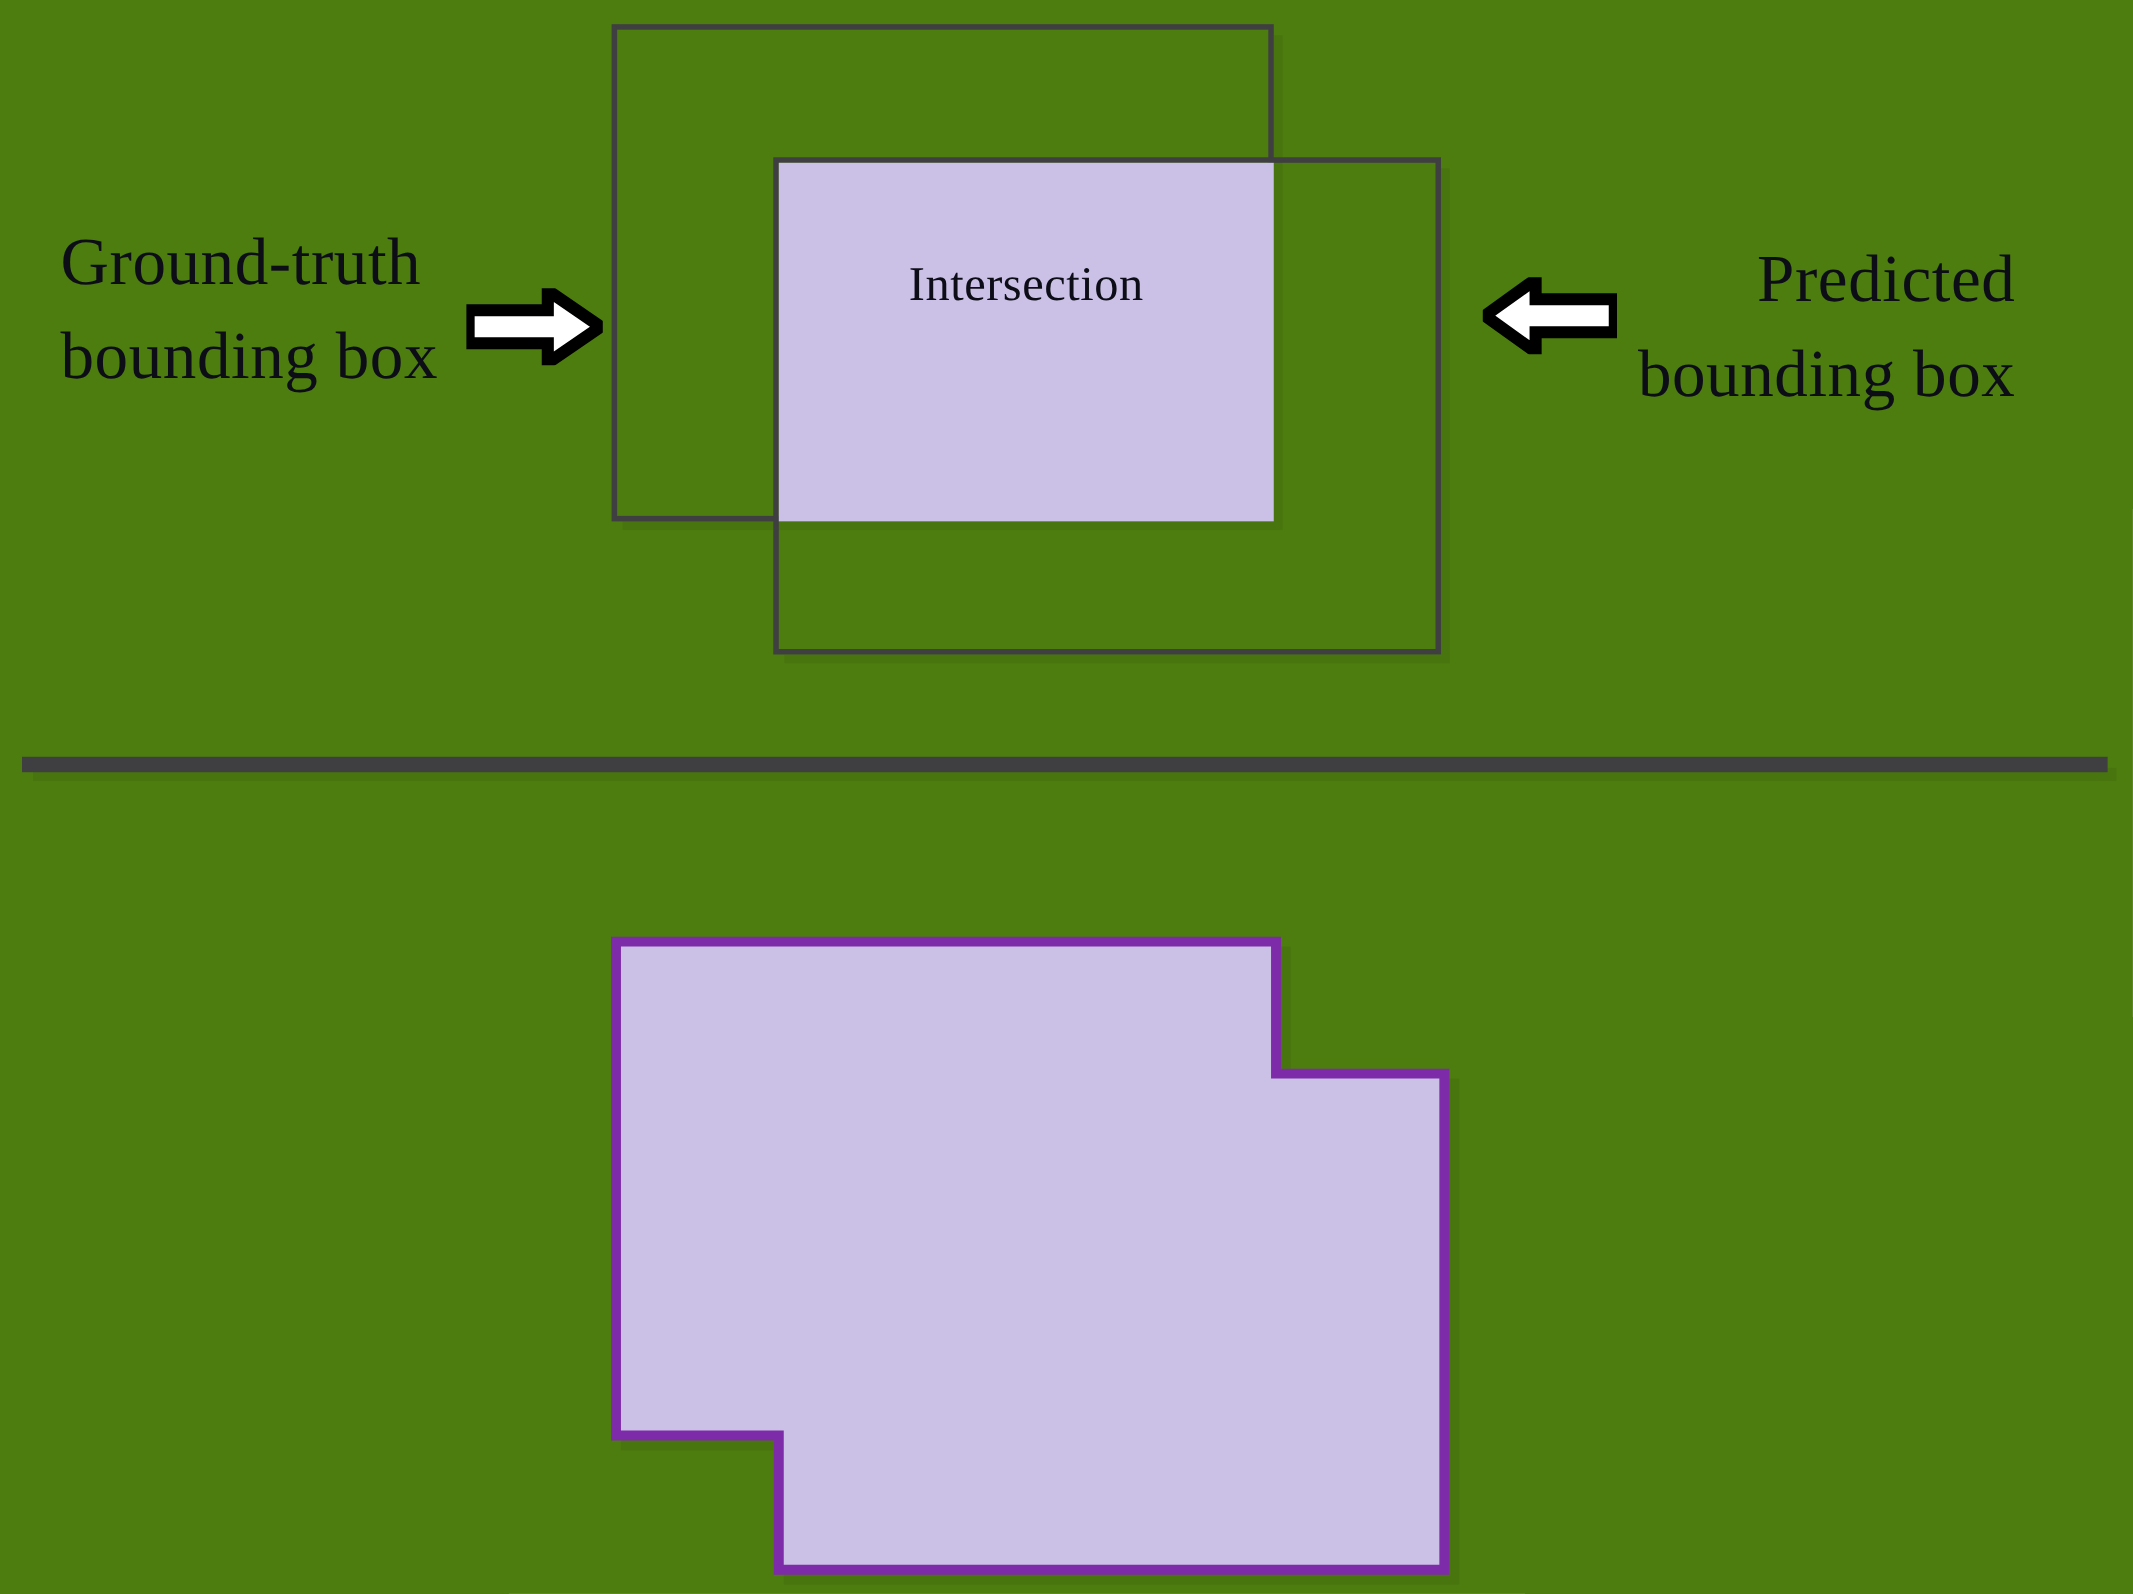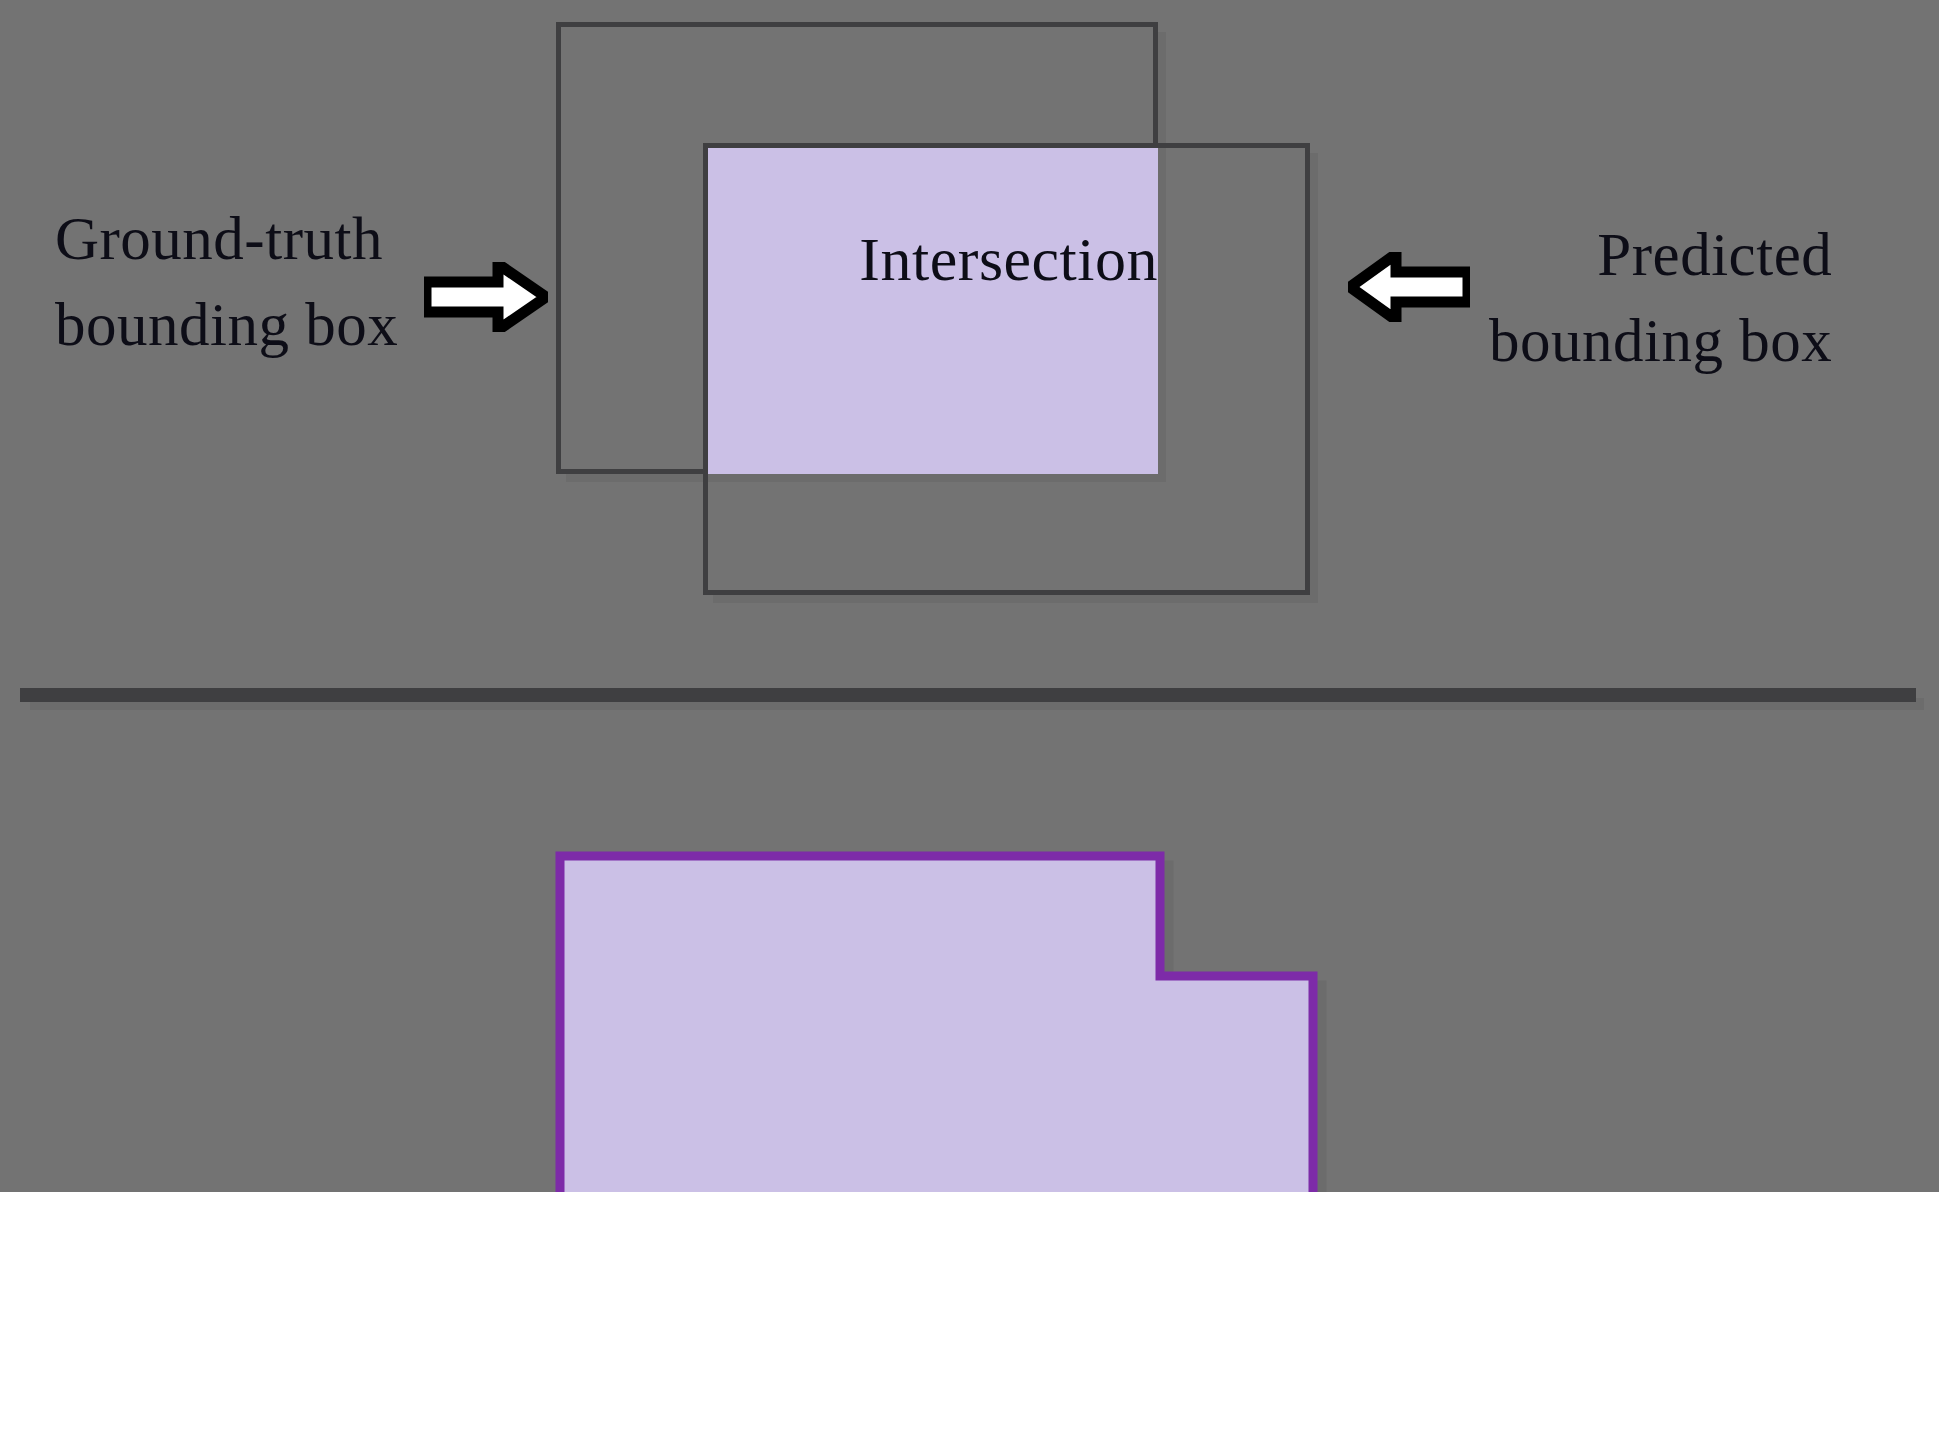--- a/index.html
+++ b/index.html
@@ -7,43 +7,43 @@
     margin: 0;
     padding: 0;
     background: #ffffff;
   }
   body {
     font-family: "Liberation Serif", "DejaVu Serif", serif;
   }
   #canvas {
     position: relative;
     width: 1939px;
-    height: 1192px;
-    background: #737373;
+    height: 1449px;
+    background: #4d7c0f;
     overflow: hidden;
   }
 
   
   .label {
     position: absolute;
     color: #0d0d17;
     font-family: "Liberation Serif", "DejaVu Serif", serif;
     font-size: 61px;
     line-height: 86px;
     letter-spacing: 0.5px;
     white-space: pre;
     user-select: none;
   }
   .label.left-label  { left: 55px;  top: 196px; text-align: left; }
   .label.right-label { left: 1489px; top: 212px; text-align: right; }
   .label.union-label { left: 1374px; top: 1118px; font-size: 62px; }
   .label.intersection-label {
     left: 0; top: 0; width: 100%;
-    text-align: right;
-    font-size: 62px;
+    text-align: center;
+    font-size: 44px;
     line-height: 58px;
   }
 
   
   .box-outline {
     position: absolute;
     box-sizing: border-box;
     border: 5px solid #3f3f41;
     background: transparent;
     box-shadow: 9px 9px 0 -1px rgba(0,0,0,0.055);

